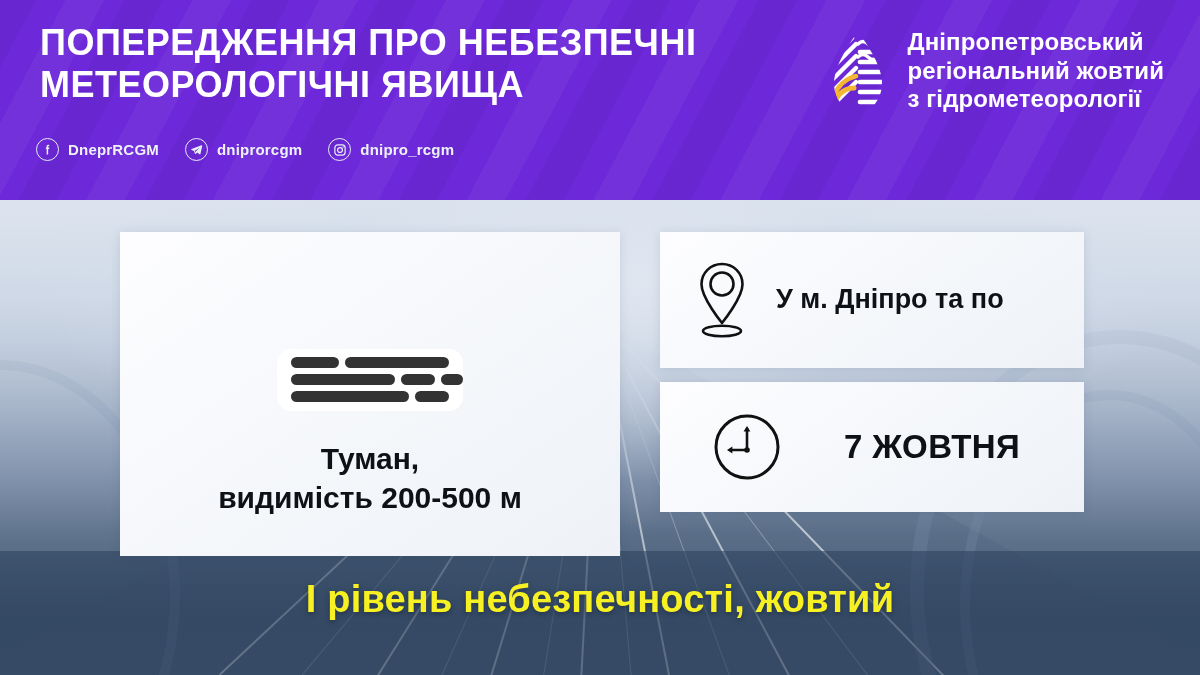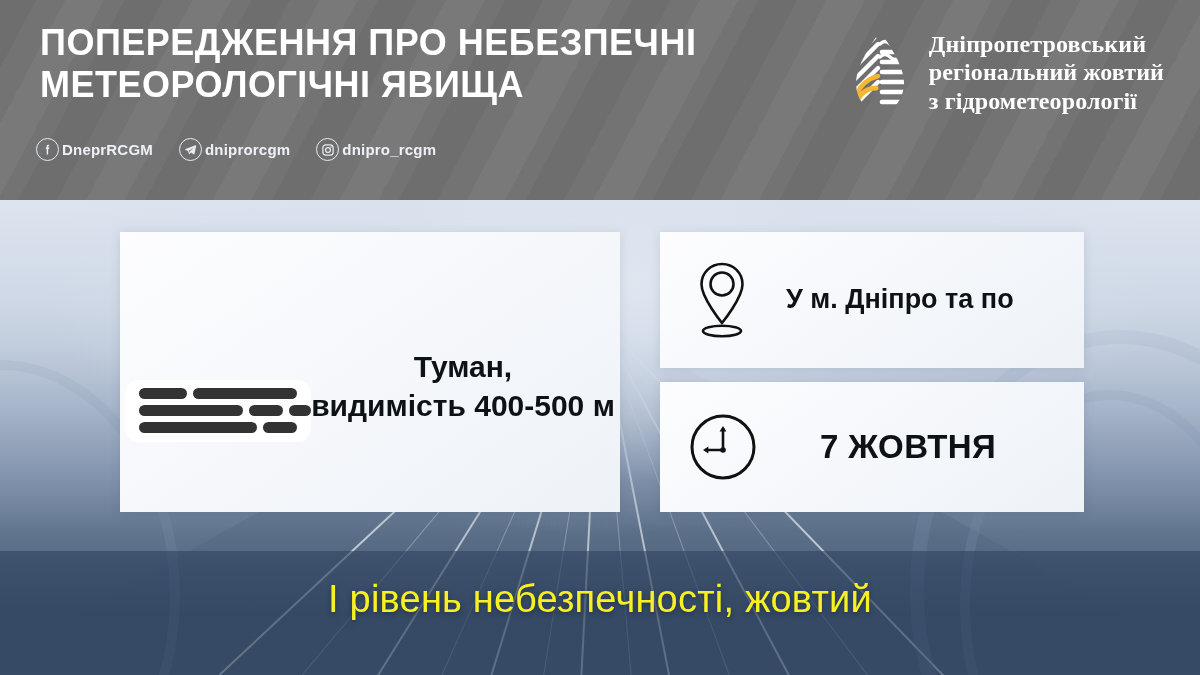--- a/index.html
+++ b/index.html
@@ -59,21 +59,21 @@
   }
   
   .bottom-tint {
     position:absolute; left:0; right:0; top:551px; bottom:0;
     background:linear-gradient(180deg, rgba(47,68,96,.62) 0%, rgba(44,64,92,.68) 50%, rgba(48,68,96,.66) 100%);
   }
 
   
   .header {
     position:absolute; left:0; top:0; width:1200px; height:200px;
-    background:#737373;
+    background:#6d28d9;
     overflow:hidden;
   }
   .header-stripes {
     position:absolute; inset:-40px;
     background:repeating-linear-gradient(
       118deg,
       rgba(255,255,255,.045) 0px, rgba(255,255,255,.045) 34px,
       rgba(255,255,255,0) 34px, rgba(255,255,255,0) 52px,
       rgba(0,0,0,.045) 52px, rgba(0,0,0,.045) 86px,
       rgba(255,255,255,0) 86px, rgba(255,255,255,0) 112px);
@@ -87,84 +87,84 @@
     font-size:36px; font-weight:700; line-height:1.18;
     letter-spacing:.5px;
     text-transform:uppercase;
   }
   .title .ln { display:block; }
 
   .socials {
     position:absolute; left:36px; top:138px;
     display:flex; align-items:center; gap:26px;
   }
-  .social { display:flex; align-items:center; gap:3px; }
+  .social { display:flex; align-items:center; gap:9px; }
   .social .glyph {
     width:23px; height:23px; border-radius:50%;
     border:1.6px solid #e8edf5;
     display:flex; align-items:center; justify-content:center;
     color:#e8edf5; flex:0 0 auto;
   }
   .social .handle { color:#eef2f8; font-size:15px; font-weight:600; letter-spacing:.2px; white-space:nowrap; }
 
   
   .brand {
     position:absolute; right:36px; top:26px;
-    display:flex; align-items:flex-end; gap:21px;font-family:Liberation Serif, serif;
+    display:flex; align-items:center; gap:21px;
   }
   .brand-mark { width:56px; height:86px; flex:0 0 auto; margin-top:4px; }
   .brand-text { color:#ffffff; }
   .brand-text .bl {
     display:block; font-size:24px; font-weight:700; line-height:1.20; letter-spacing:.1px; white-space:nowrap;
   }
   .brand-text .site {
     display:block; font-size:23px; font-weight:500; line-height:1.34; letter-spacing:.1px;
     margin-top:2px; color:#f0f4fa;
   }
 
   
   .card {
     position:absolute;
     background:linear-gradient(145deg, #fdfdff 0%, #f6f8fb 45%, #eef2f7 100%);
     box-shadow:0 1px 10px rgba(40,60,90,.13);
   }
-  .card-main { left:120px; top:232px; width:500px; height:280px;
-    display:flex; flex-direction:row; align-items:center; justify-content:center; }
+  .card-main { left:120px; top:232px; width:500px; height:324px;
+    display:flex; flex-direction:column; align-items:center; justify-content:center; }
   .card-loc  { left:660px; top:232px; width:424px; height:136px;
     display:flex; align-items:center; }
   .card-date { left:660px; top:382px; width:424px; height:130px;
-    display:flex; align-items:center; }
+    display:flex; align-items:center;padding-left:24px; }
 
   
   .fog-icon { width:186px; height:62px; margin-top:78px; }
   .fog-label {
     margin-top:28px; text-align:center;
     color:#0e1116; font-size:30px; font-weight:600; line-height:1.30;
   }
   .fog-label .l { display:block; white-space:nowrap; }
 
   .loc-icon { width:64px; height:84px; margin-left:30px; flex:0 0 auto; }
   .loc-text {
-    margin-left:32px; color:#0e1116;
+    margin-left:22px; color:#0e1116;
     font-size:27px; font-weight:600; line-height:1.30;
   }
   .loc-text .l { display:block; white-space:nowrap; }
 
   .clock-icon { width:70px; height:70px; margin-left:28px; flex:0 0 auto; }
   .date-text {
     margin-left:62px; color:#0e1116;
     font-size:33px; font-weight:700; letter-spacing:.4px; text-transform:uppercase; white-space:nowrap;
   }
 
   
   .footer-level {
     position:absolute; left:0; right:0; top:578px;
     text-align:center;
     color:#f7f123;
-    font-size:38px; font-weight:400; letter-spacing:.2px;
+    font-size:38px; font-weight:700; letter-spacing:.2px;
     text-shadow:0 2px 5px rgba(20,32,52,.55);
   }
 </style>
 </head>
 <body>
 
 <div class="poster">
 
   <div class="bg">
     <div class="bg-sky"></div>
@@ -295,21 +295,21 @@
           <rect x="14" y="25" width="104" height="11" rx="5.5"></rect>
           <rect x="124" y="25" width="34" height="11" rx="5.5"></rect>
           <rect x="164" y="25" width="22" height="11" rx="5.5"></rect>
           <rect x="14" y="42" width="118" height="11" rx="5.5"></rect>
           <rect x="138" y="42" width="34" height="11" rx="5.5"></rect>
         </g>
       </svg>
     </div>
     <div class="fog-label">
       <span class="l">Туман,</span>
-      <span class="l">видимість 400-500 м</span>
+      <span class="l">видимість 200-500 м</span>
     </div>
   </div>
 
   <div class="card card-loc">
     <div class="loc-icon">
       <svg viewBox="0 0 64 84" width="64" height="84" aria-hidden="true">
         <path d="M32 6 C20.5 6 11.5 15 11.5 26.3 C11.5 40 32 65 32 65 C32 65 52.5 40 52.5 26.3 C52.5 15 43.5 6 32 6 Z" fill="none" stroke="#111111" stroke-width="2.6" stroke-linejoin="round"></path>
         <circle cx="32" cy="26" r="11.5" fill="none" stroke="#111111" stroke-width="2.6"></circle>
         <ellipse cx="32" cy="73" rx="19" ry="5.2" fill="none" stroke="#111111" stroke-width="2.6"></ellipse>
       </svg>

